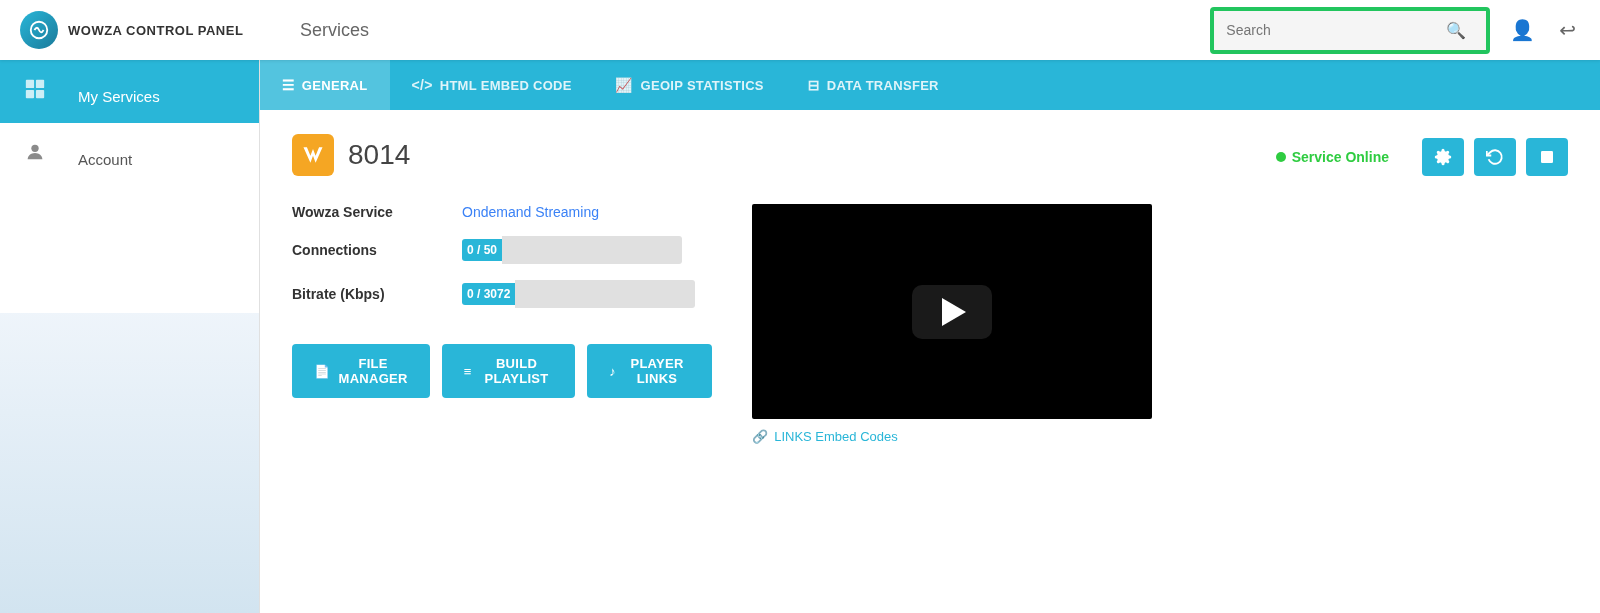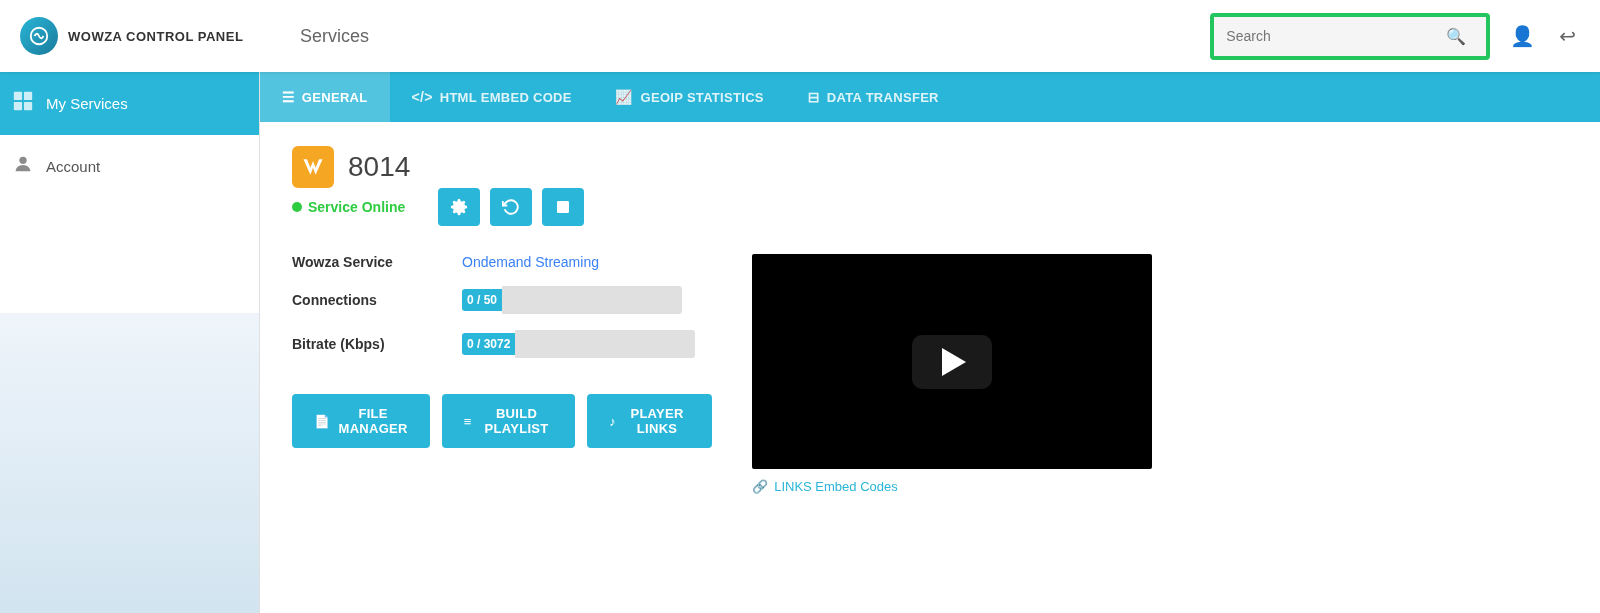--- a/index.html
+++ b/index.html
@@ -3,21 +3,21 @@
   <meta charset="utf-8">
   <style>
     * { box-sizing: border-box; margin: 0; padding: 0; }
     body { font-family: 'Segoe UI', Arial, sans-serif; background: #f0f0f0; display: flex; flex-direction: column; height: 613px; overflow: hidden; }
 
     
     .header {
       display: flex;
       align-items: center;
       background: #fff;
-      height: 72px;
+      height: 60px;
       padding: 0 20px;
       box-shadow: 0 1px 3px rgba(0,0,0,0.1);
       z-index: 10;
     }
     .logo-area {
       display: flex;
       align-items: center;
       width: 260px;
       gap: 10px;
     }
@@ -105,26 +105,26 @@
       position: absolute;
       bottom: 0;
       left: 0;
       right: 0;
       height: 300px;
       background: linear-gradient(to bottom, rgba(200,220,240,0.3), rgba(180,210,230,0.6));
       z-index: 0;
     }
     .sidebar-item {
       display: flex;
-      align-items: center;
-      padding: 18px 12px;
+      align-items: flex-end;
+      padding: 18px 24px;
       cursor: pointer;
       position: relative;
       z-index: 1;
-      gap: 12px;
+      gap: 32px;
     }
     .sidebar-item.active {
       background: #29b6d8;
       color: #fff;
     }
     .sidebar-item:not(.active) {
       color: #555;
     }
     .sidebar-item-label {
       font-size: 15px;
@@ -170,24 +170,23 @@
     
     .page-content {
       padding: 24px 32px;
       background: #fff;
       min-height: 520px;
     }
 
     
     .service-header {
       display: flex;
-      align-items: flex-start;
+      align-items: flex-end;
       justify-content: space-between;
       margin-bottom: 28px;
-      flex-direction: column;
     }
     .service-title-area {
       display: flex;
       align-items: center;
       gap: 14px;
     }
     .wowza-logo {
       width: 42px;
       height: 42px;
       background: #f5a623;

